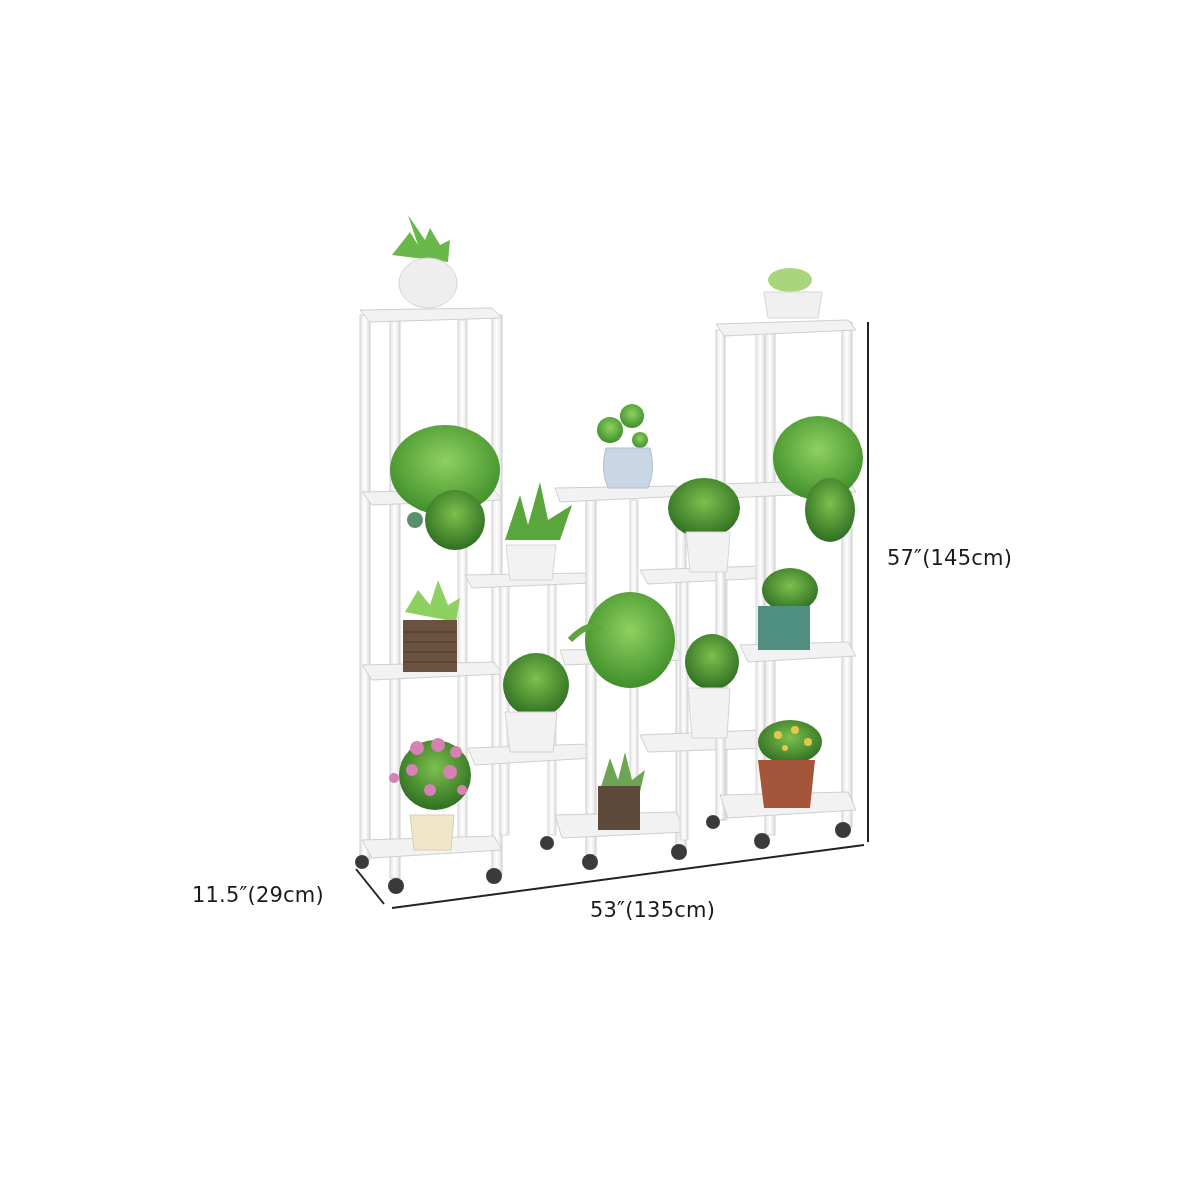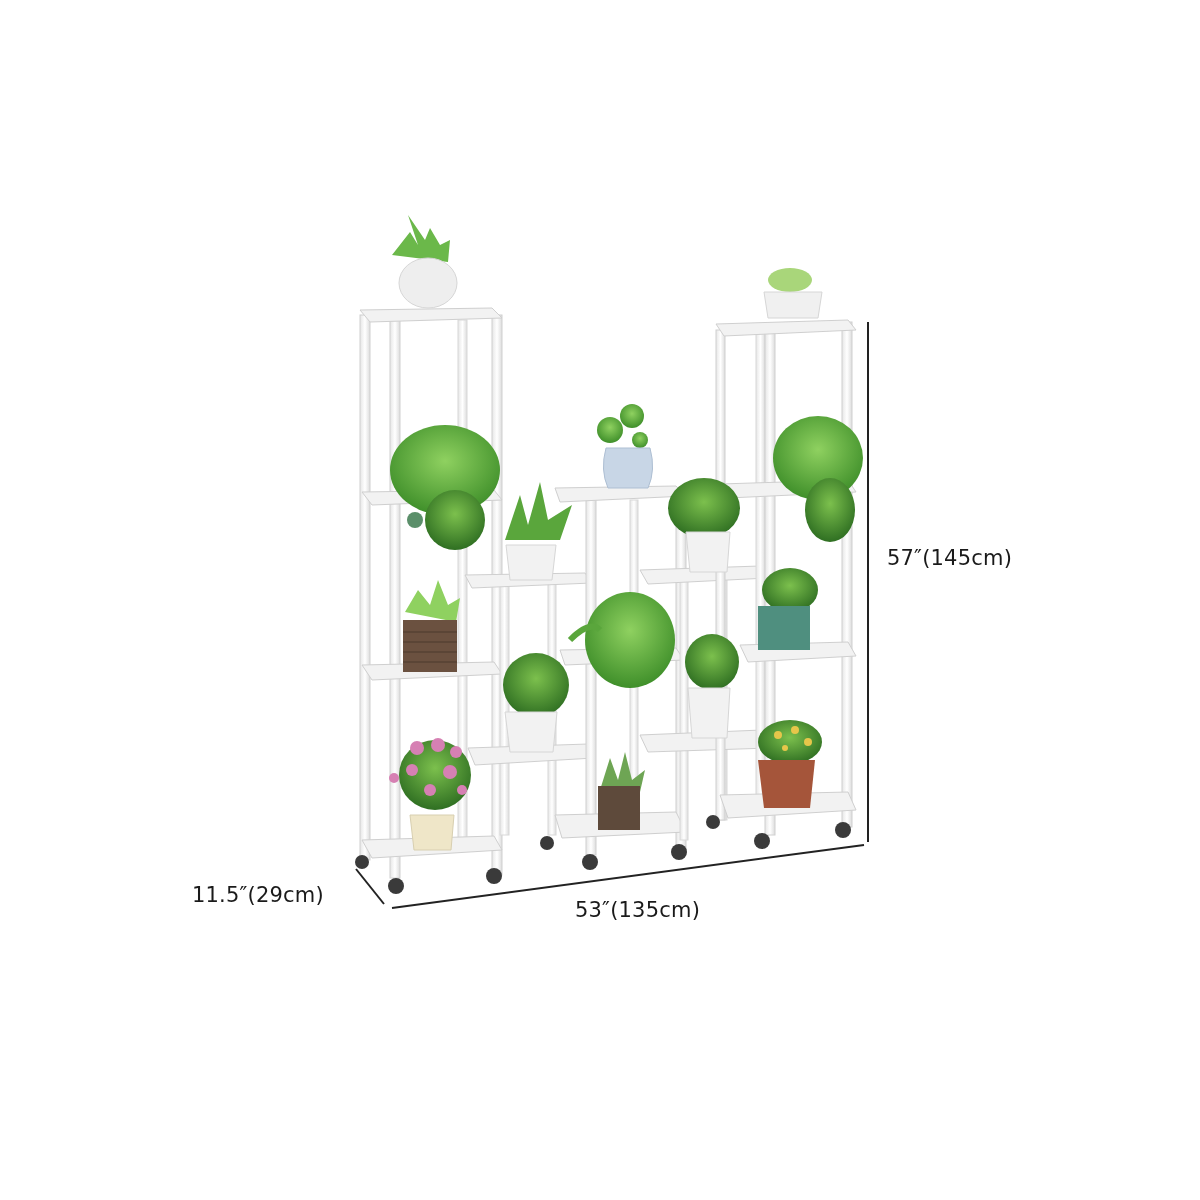--- a/index.html
+++ b/index.html
@@ -1,20 +1,20 @@
 <!DOCTYPE html>
 <html><head>
 <meta charset="utf-8">
 <style>
   html, body { margin: 0; padding: 0; background: #ffffff; }
   body { width: 1200px; height: 1200px; position: relative; overflow: hidden; font-family: "DejaVu Sans", sans-serif; }
   .scene { position: absolute; left: 0; top: 0; width: 1200px; height: 1200px; }
   .dim-label { position: absolute; font-size: 21px; color: #1a1a1a; letter-spacing: 0.2px; white-space: nowrap; }
   #dim-height { left: 887px; top: 546px; }
-  #dim-width { left: 575px; top: 898px; }
+  #dim-width { left: 590px; top: 898px; }
   #dim-depth { left: 192px; top: 883px; }
 </style>
 </head>
 <body>
 
 <div class="scene">
   <svg width="1200" height="1200" viewBox="0 0 1200 1200">
     <defs>
       <linearGradient id="pole" x1="0" x2="1">
         <stop offset="0" stop-color="#e6e6e6"></stop>

